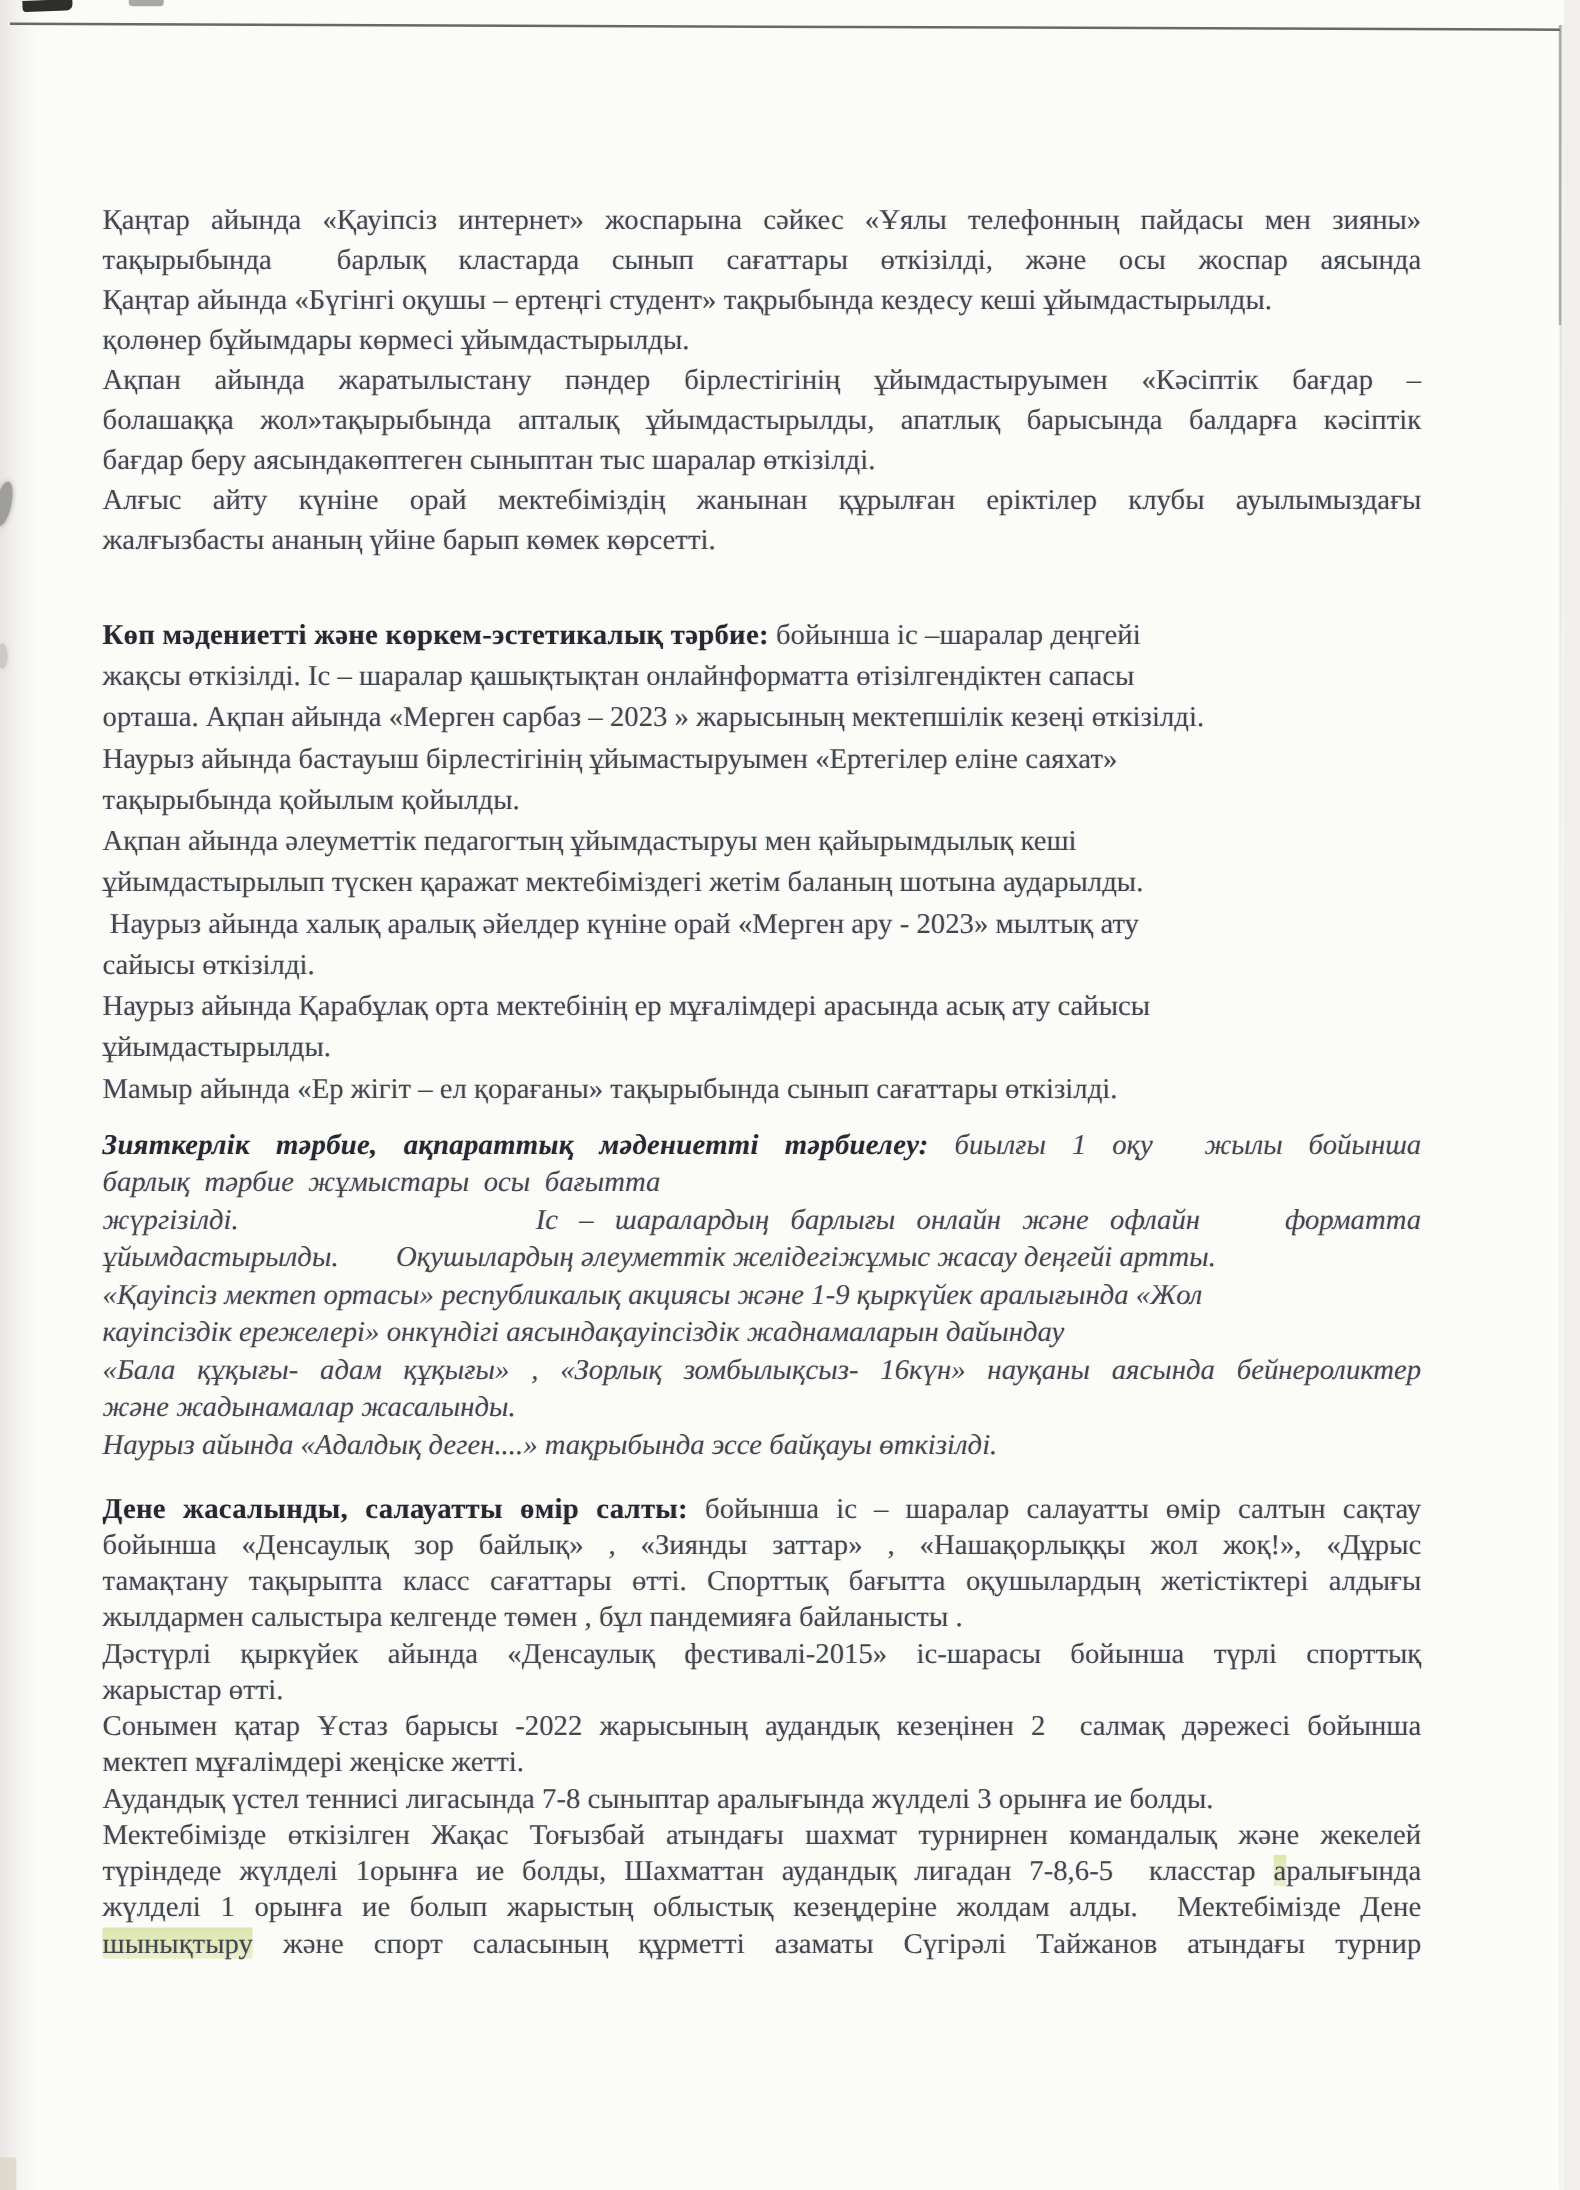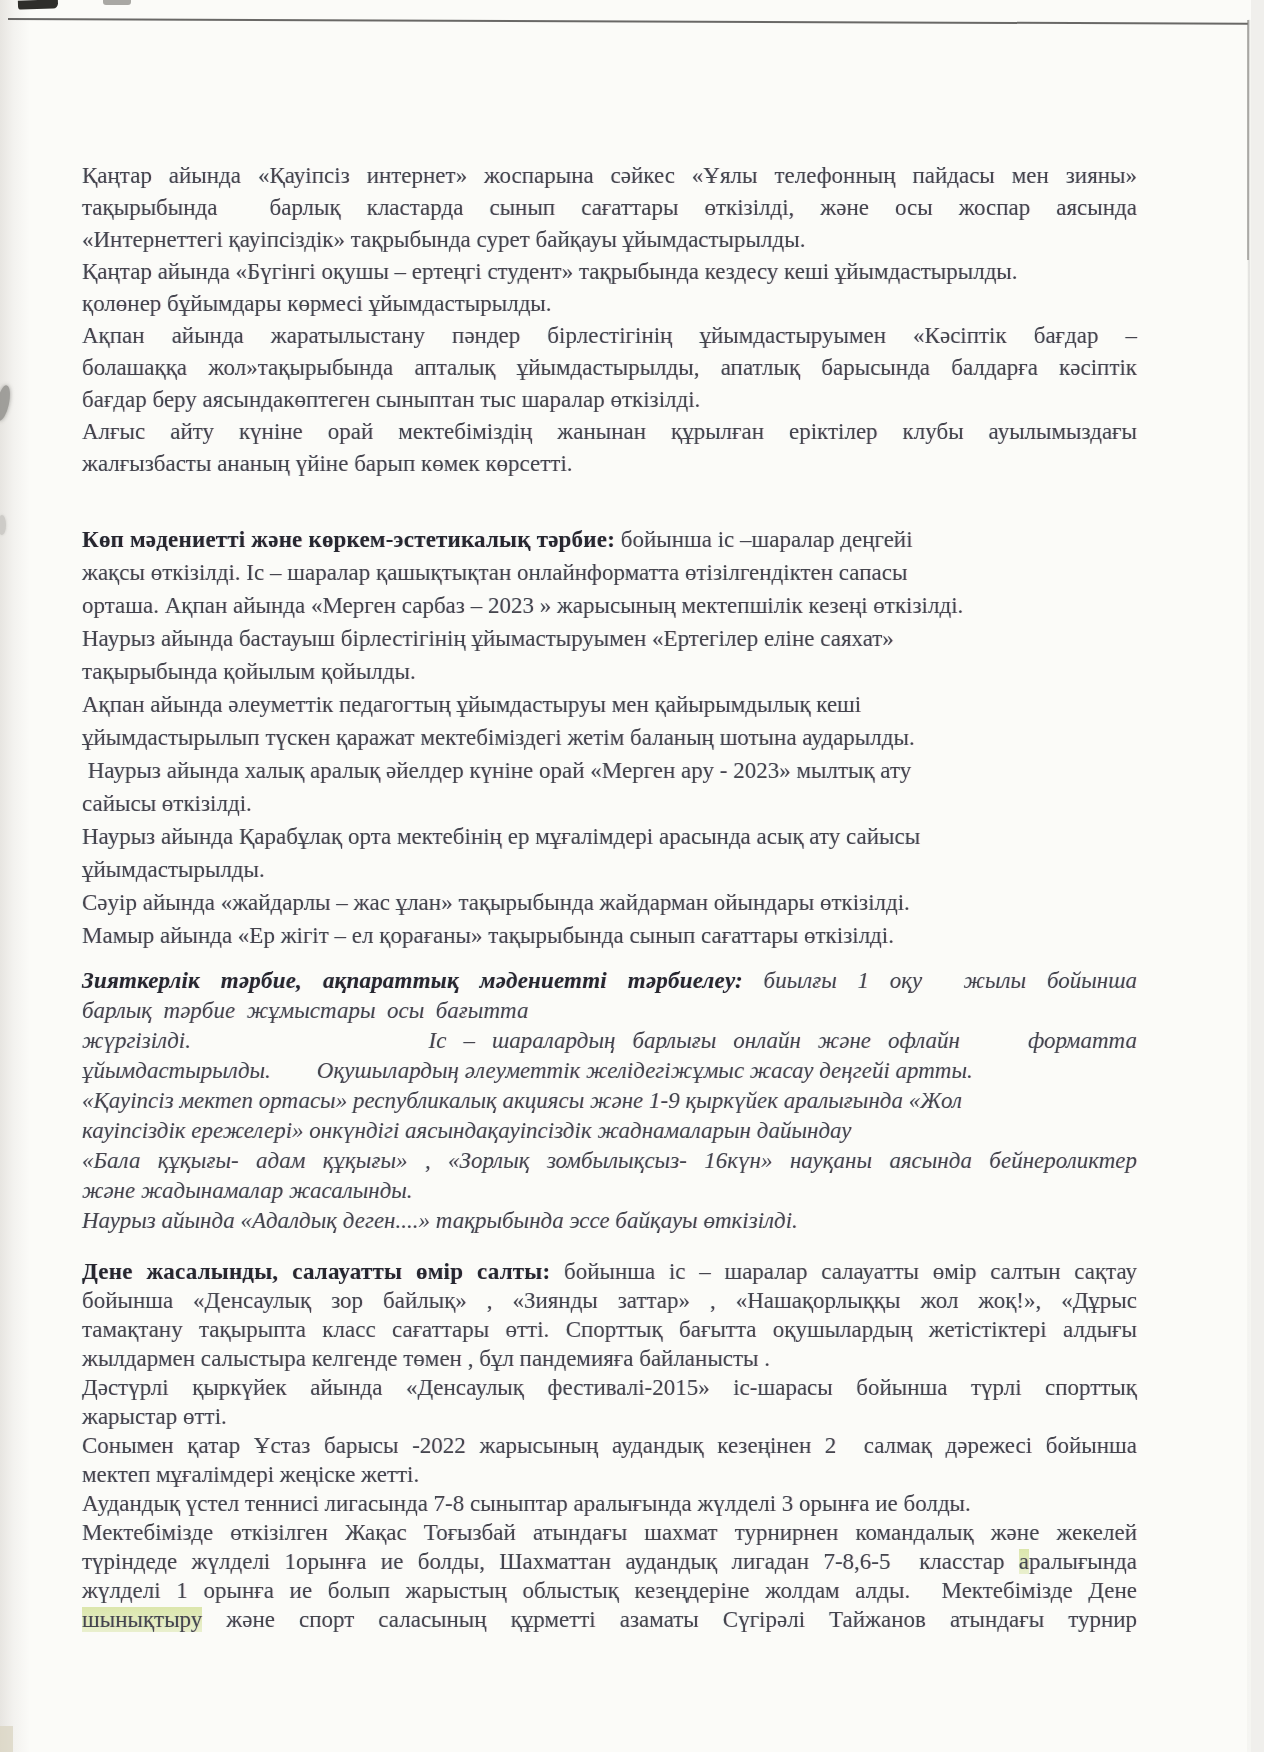--- a/index.html
+++ b/index.html
@@ -51,42 +51,40 @@
 <div class="corner-mark"></div>
 <div class="corner-mark2"></div>
 <div class="smudge"></div>
 <div class="smudge2"></div>
 <div class="bottom-beige"></div>
 
 <div class="doc">
     <div class="sec sec-a">
       <div class="line just"><span>Қаңтар айында «Қауіпсіз интернет» жоспарына сәйкес «Ұялы телефонның пайдасы мен зияны»</span></div>
       <div class="line just"><span>тақырыбында  барлық кластарда сынып сағаттары өткізілді, және осы жоспар аясында</span></div>
-      <div class="line left"><span>«Интернеттегі қауіпсіздік» тақрыбында сурет байқауы ұйымдастырылды.</span></div>
       <div class="line left"><span>Қаңтар айында «Бүгінгі оқушы – ертеңгі студент» тақрыбында кездесу кеші ұйымдастырылды.</span></div>
       <div class="line left"><span>қолөнер бұйымдары көрмесі ұйымдастырылды.</span></div>
       <div class="line just"><span>Ақпан айында жаратылыстану пәндер бірлестігінің ұйымдастыруымен «Кәсіптік бағдар –</span></div>
       <div class="line just"><span>болашаққа жол»тақырыбында апталық ұйымдастырылды, апатлық барысында балдарға кәсіптік</span></div>
       <div class="line left"><span>бағдар беру аясындакөптеген сыныптан тыс шаралар өткізілді.</span></div>
       <div class="line just"><span>Алғыс айту күніне орай мектебіміздің жанынан құрылған еріктілер клубы ауылымыздағы</span></div>
       <div class="line left"><span>жалғызбасты ананың үйіне барып көмек көрсетті.</span></div>
     </div>
     <div class="sec sec-b">
       <div class="line left"><span class="b">Көп мәдениетті және көркем-эстетикалық тәрбие:</span><span> бойынша іс –шаралар деңгейі</span></div>
       <div class="line left"><span>жақсы өткізілді. Іс – шаралар қашықтықтан онлайнформатта өтізілгендіктен сапасы</span></div>
       <div class="line left"><span>орташа. Ақпан айында «Мерген сарбаз – 2023 » жарысының мектепшілік кезеңі өткізілді.</span></div>
       <div class="line left"><span>Наурыз айында бастауыш бірлестігінің ұйымастыруымен «Ертегілер еліне саяхат»</span></div>
       <div class="line left"><span>тақырыбында қойылым қойылды.</span></div>
       <div class="line left"><span>Ақпан айында әлеуметтік педагогтың ұйымдастыруы мен қайырымдылық кеші</span></div>
       <div class="line left"><span>ұйымдастырылып түскен қаражат мектебіміздегі жетім баланың шотына аударылды.</span></div>
       <div class="line left"><span> Наурыз айында халық аралық әйелдер күніне орай «Мерген ару - 2023» мылтық ату</span></div>
       <div class="line left"><span>сайысы өткізілді.</span></div>
       <div class="line left"><span>Наурыз айында Қарабұлақ орта мектебінің ер мұғалімдері арасында асық ату сайысы</span></div>
       <div class="line left"><span>ұйымдастырылды.</span></div>
-      <div class="line left"><span>Сәуір айында «жайдарлы – жас ұлан» тақырыбында жайдарман ойындары өткізілді.</span></div>
       <div class="line left"><span>Мамыр айында «Ер жігіт – ел қорағаны» тақырыбында сынып сағаттары өткізілді.</span></div>
     </div>
     <div class="sec sec-c">
       <div class="line just"><span class="b">Зияткерлік тәрбие, ақпараттық мәдениетті тәрбиелеу:</span><span> биылғы 1 оқу  жылы бойынша</span></div>
       <div class="line left"><span>барлық  тәрбие  жұмыстары  осы  бағытта</span></div>
       <div class="line just"><span>жүргізілді.              Іс – шаралардың барлығы онлайн және офлайн    форматта</span></div>
       <div class="line left"><span>ұйымдастырылды.        Оқушылардың әлеуметтік желідегіжұмыс жасау деңгейі артты.</span></div>
       <div class="line left"><span>«Қауіпсіз мектеп ортасы» республикалық акциясы және 1-9 қыркүйек аралығында «Жол</span></div>
       <div class="line left"><span>кауіпсіздік ережелері» онкүндігі аясындақауіпсіздік жаднамаларын дайындау</span></div>
       <div class="line just"><span>«Бала құқығы- адам құқығы» , «Зорлық зомбылықсыз- 16күн» науқаны аясында бейнероликтер</span></div>

